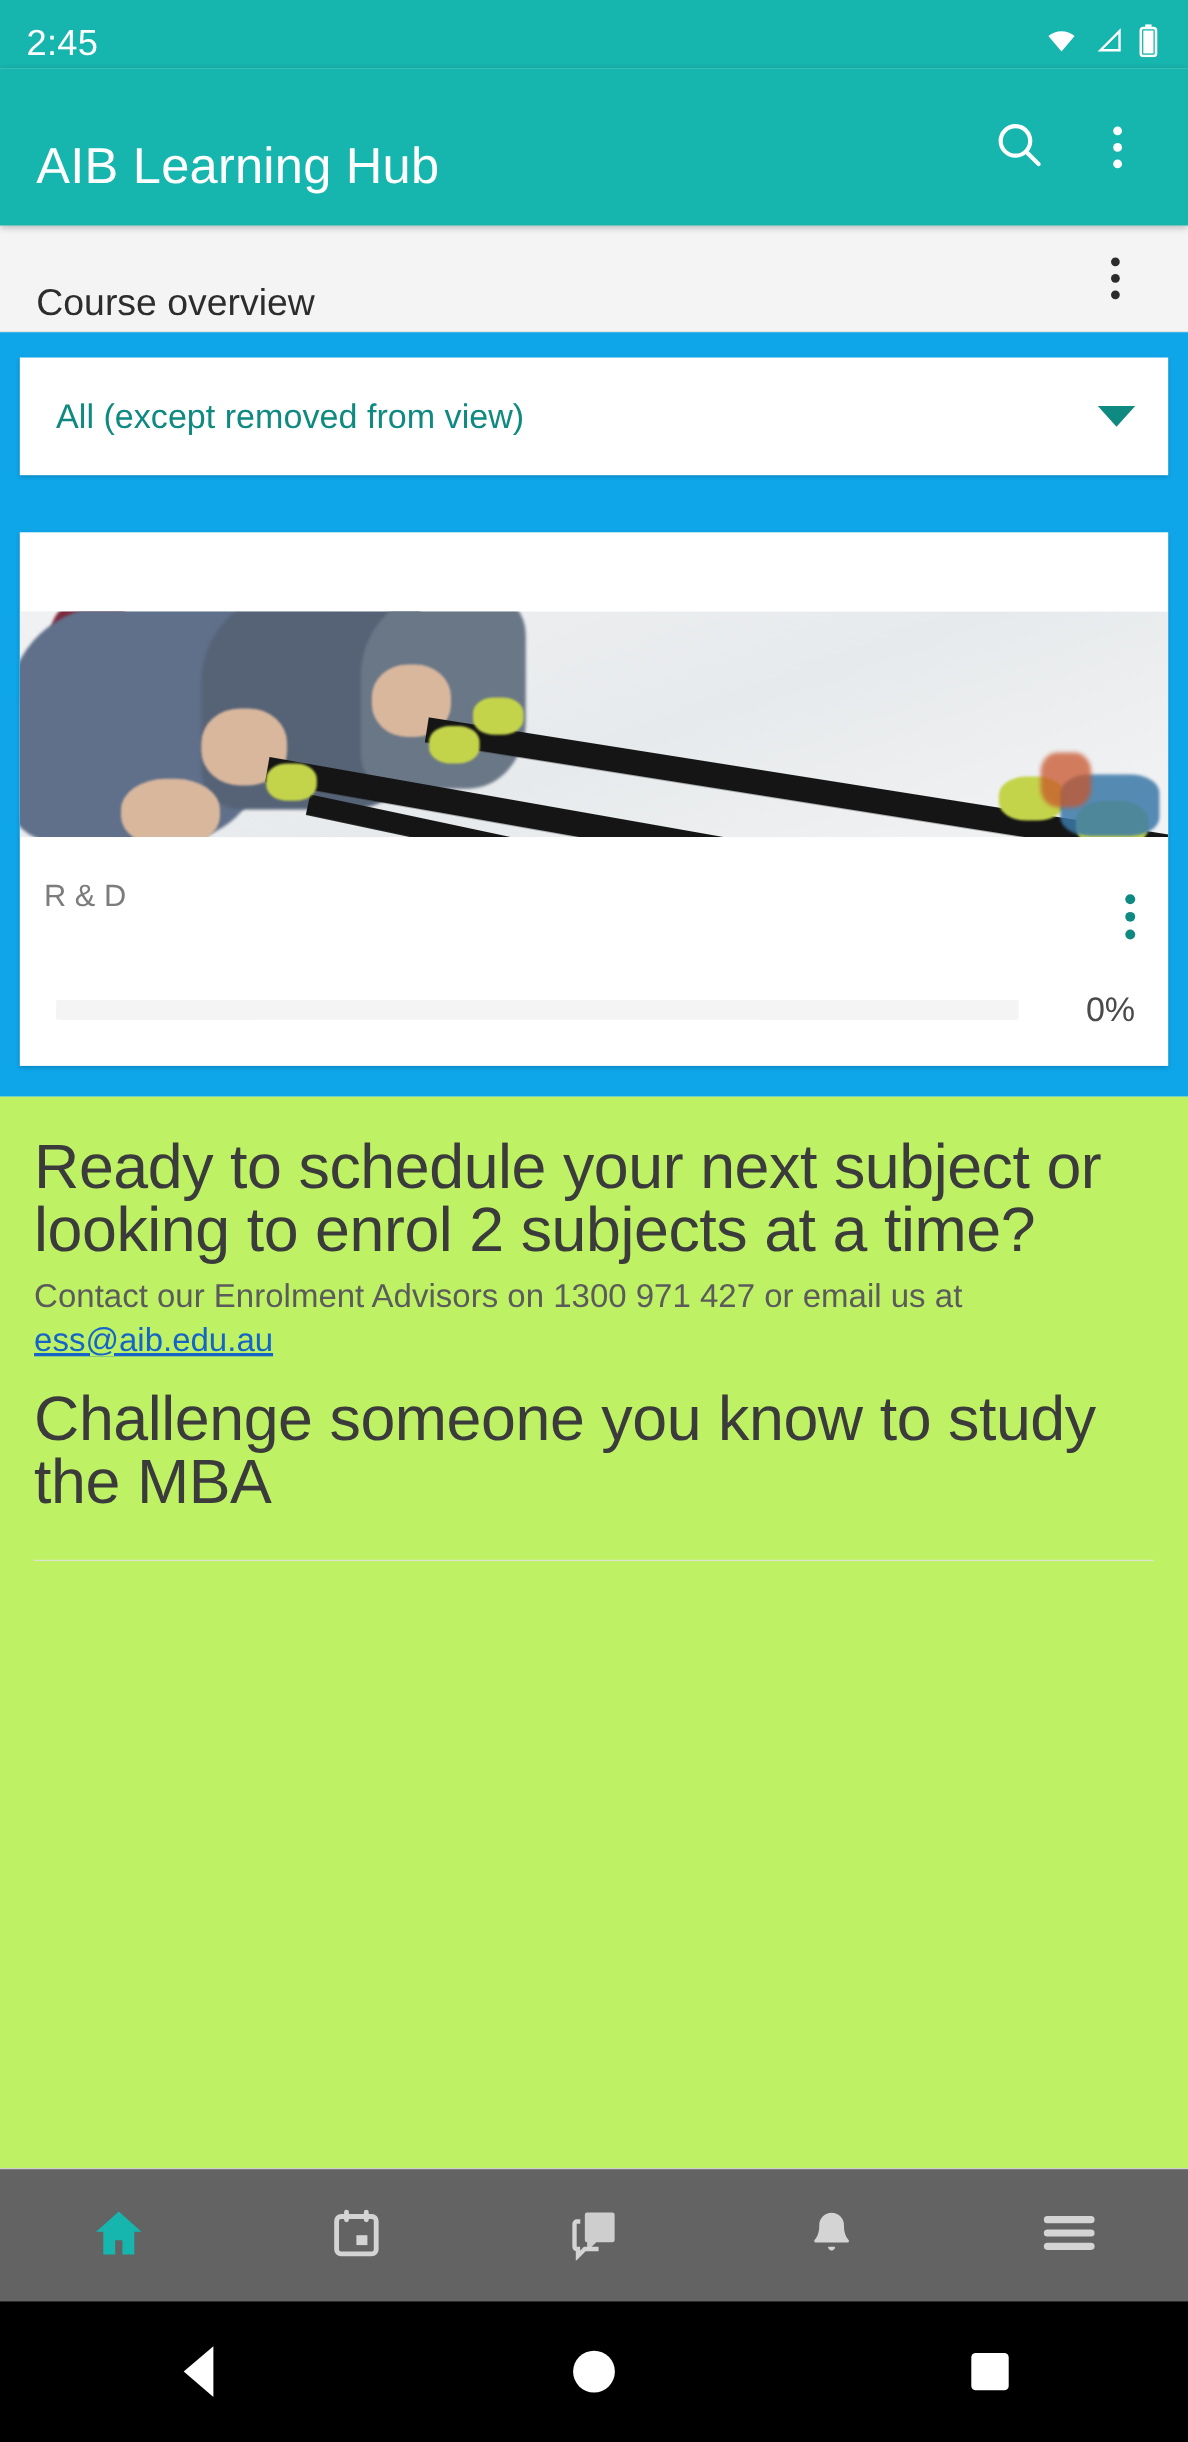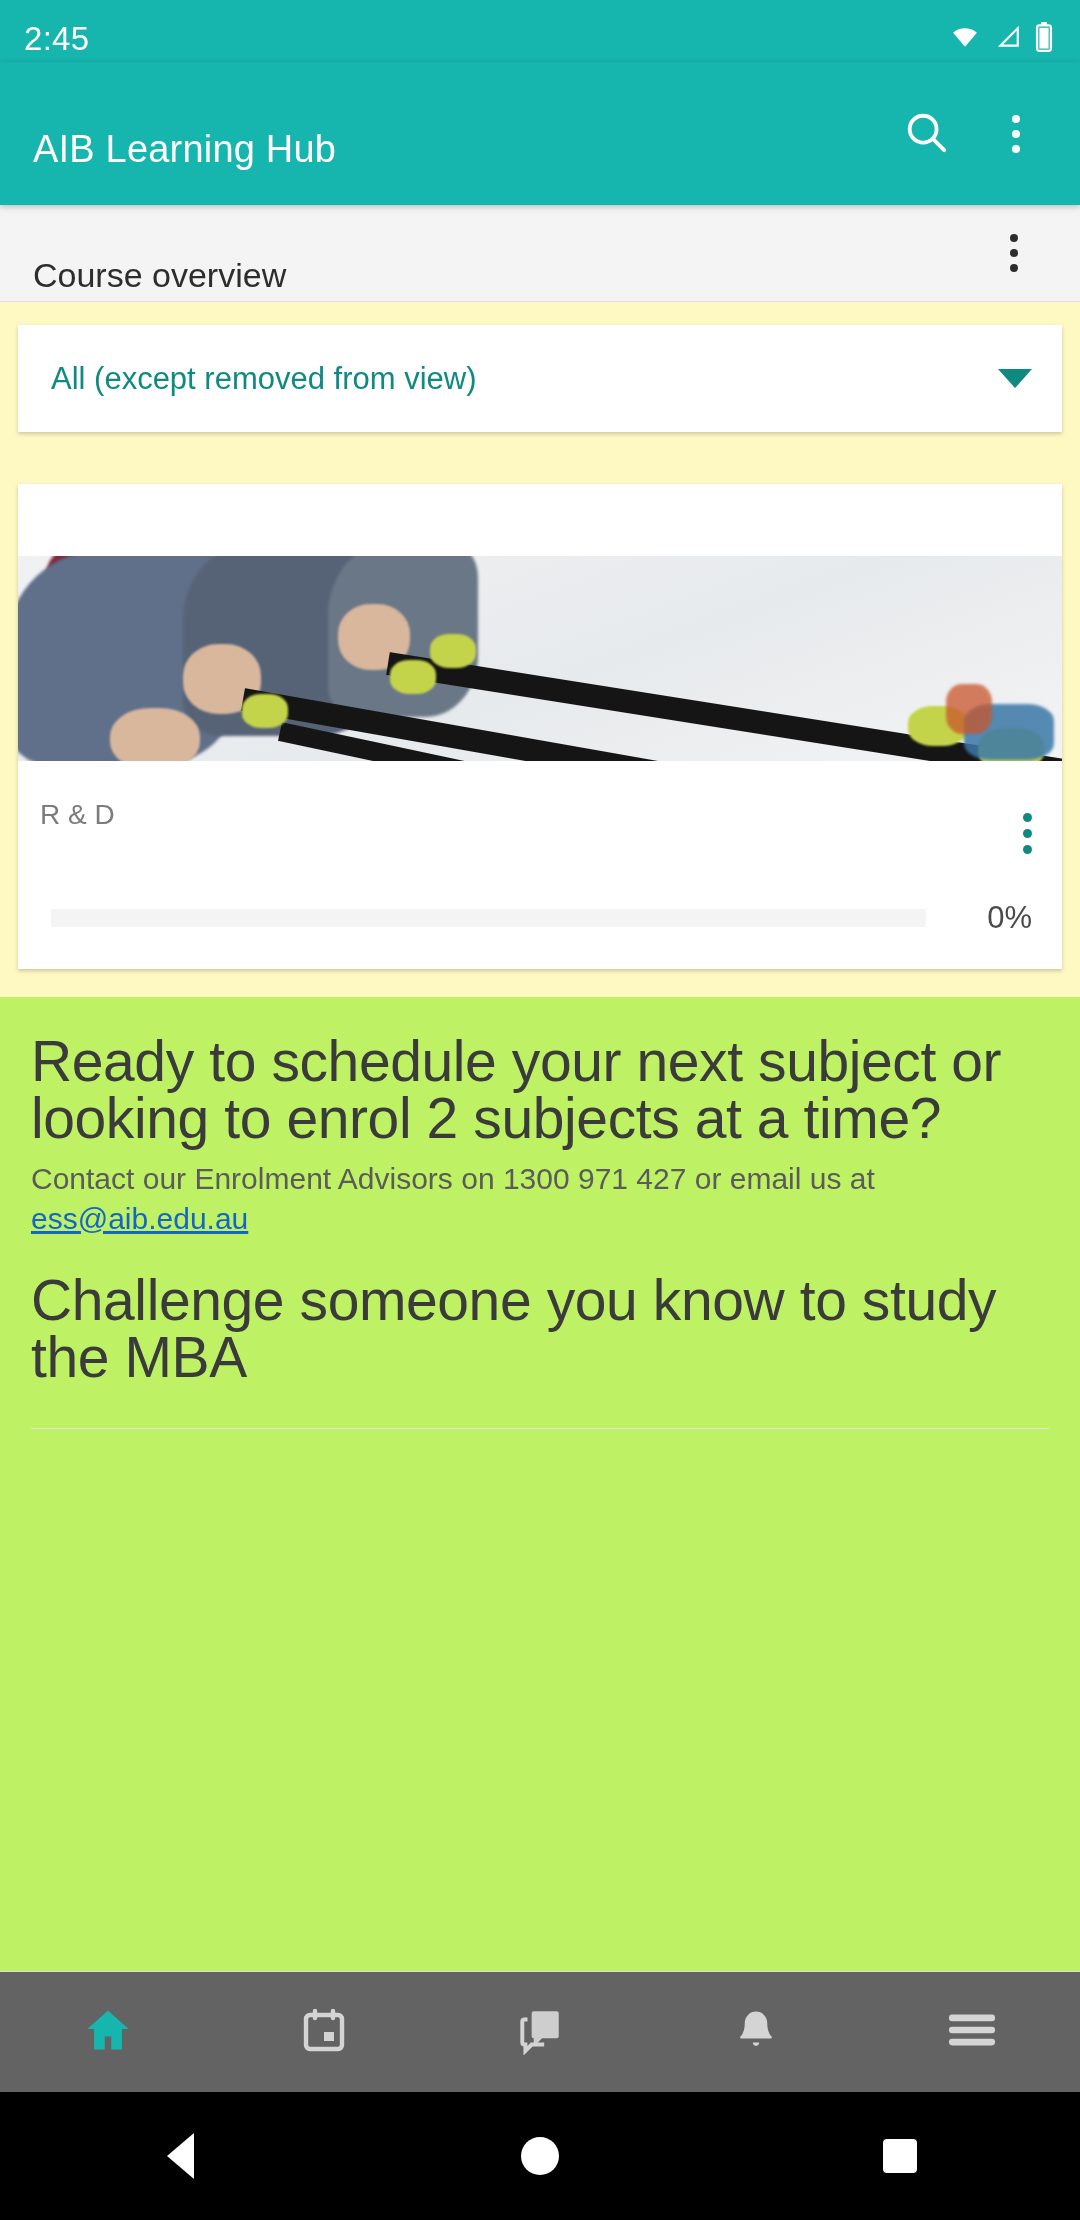--- a/index.html
+++ b/index.html
@@ -21,41 +21,41 @@
   .status-icons { display:flex; align-items:center; gap:11px; }
 
   
   .appbar {
     height:143px; flex:0 0 143px; background:#16b5ae;
     display:flex; align-items:center; padding:0 28px 0 33px;
     box-shadow:0 2px 6px rgba(0,0,0,0.22);
     position:relative; z-index:6;
   }
   .appbar-title {
-    color:#ffffff; font-size:38px; font-weight:400; flex:1; letter-spacing:0.2px;margin-top:32px;
+    color:#ffffff; font-size:46px; font-weight:400; flex:1; letter-spacing:0.2px;margin-top:32px;
   }
   .appbar-actions { display:flex; align-items:center; gap:18px; }
   .icon-btn { width:72px; height:72px; display:flex; align-items:center; justify-content:center; }
 
   .kebab { display:flex; flex-direction:column; gap:7px; align-items:center; }
   .kebab span { display:block; width:8px; height:8px; border-radius:50%; }
   .kebab.white span { background:#ffffff; }
   .kebab.dark span  { background:#2c2c2c; }
   .kebab.teal span  { background:#0f8a80; width:9px; height:9px; }
 
   
   .section-head {
     flex:0 0 97px; background:#f4f4f4;
     display:flex; align-items:center; padding:0 30px 0 33px;
     border-bottom:1px solid #e0e0e0;
   }
   .section-head-title { font-size:34px; color:#2d2d2d; flex:1;margin-top:44px; }
 
   
-  .cards-region { background:#fef9c3; flex:0 0 unset; padding:23px 18px 28px 18px; }
+  .cards-region { background:#0ea5e9; flex:0 0 unset; padding:23px 18px 28px 18px; }
 
   .card {
     background:#ffffff;
     box-shadow:0 2px 4px rgba(0,0,0,0.20);
   }
   .filter-card {
     height:107px; display:flex; align-items:center;
     padding:0 30px 0 33px; margin-bottom:52px;
   }
   .filter-label { flex:1; font-size:31px; color:#0f8a80; }
@@ -134,21 +134,21 @@
   }
   .progress-fill { height:100%; background:#16b5ae; }
   .progress-pct { font-size:31px; color:#4a4a4a; min-width:76px; text-align:right; }
 
   
   .promo { background:#bef264; flex:1; padding:36px 31px 0 31px; overflow:hidden; }
   .promo-h {
     font-size:57px; line-height:1.0; color:#3b3b3b; font-weight:400;
     letter-spacing:-0.4px; margin-bottom:12px;
   }
-  .promo-h.second { margin-top:34px; }
+  .promo-h.second { margin-top:24px; }
   .promo-p {
     font-size:30px; line-height:1.32; color:#5b5b5b; margin-bottom:4px;
   }
   .promo-p a { color:#1565c8; text-decoration:underline; }
   .promo-rule { margin-top:42px; border-top:1px solid #e2e2e2; }
 
   
   .bottomnav {
     flex:0 0 120px; background:#636363;
     display:flex; align-items:center; justify-content:space-around;

